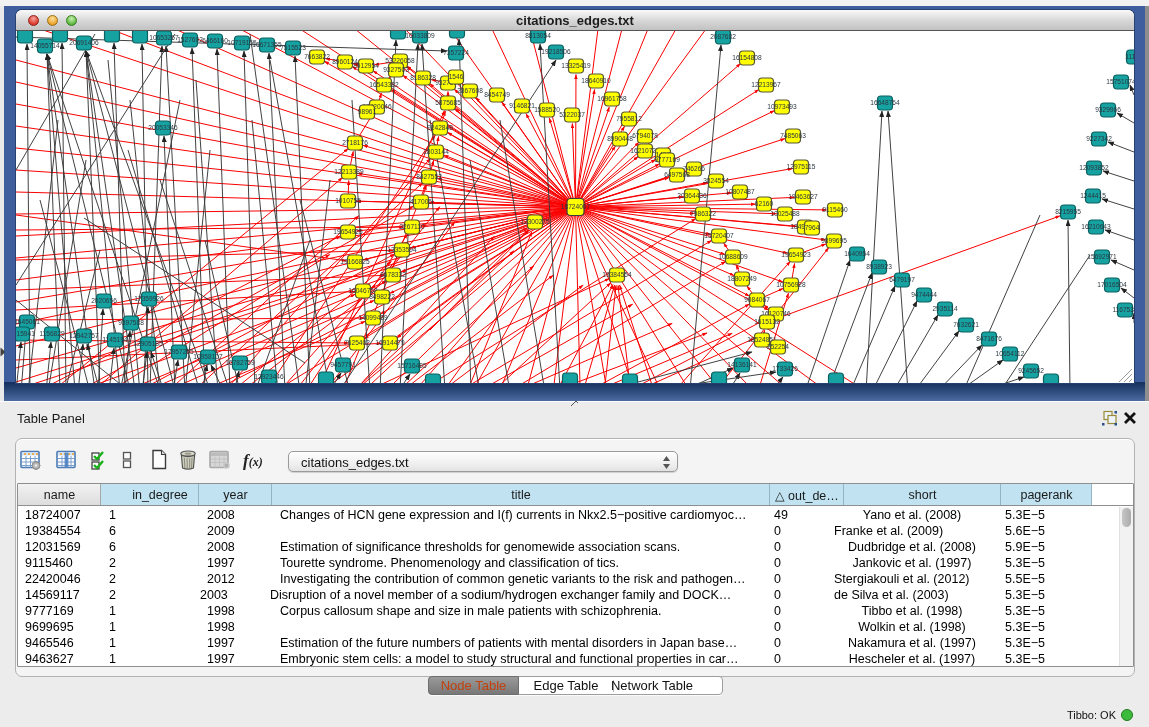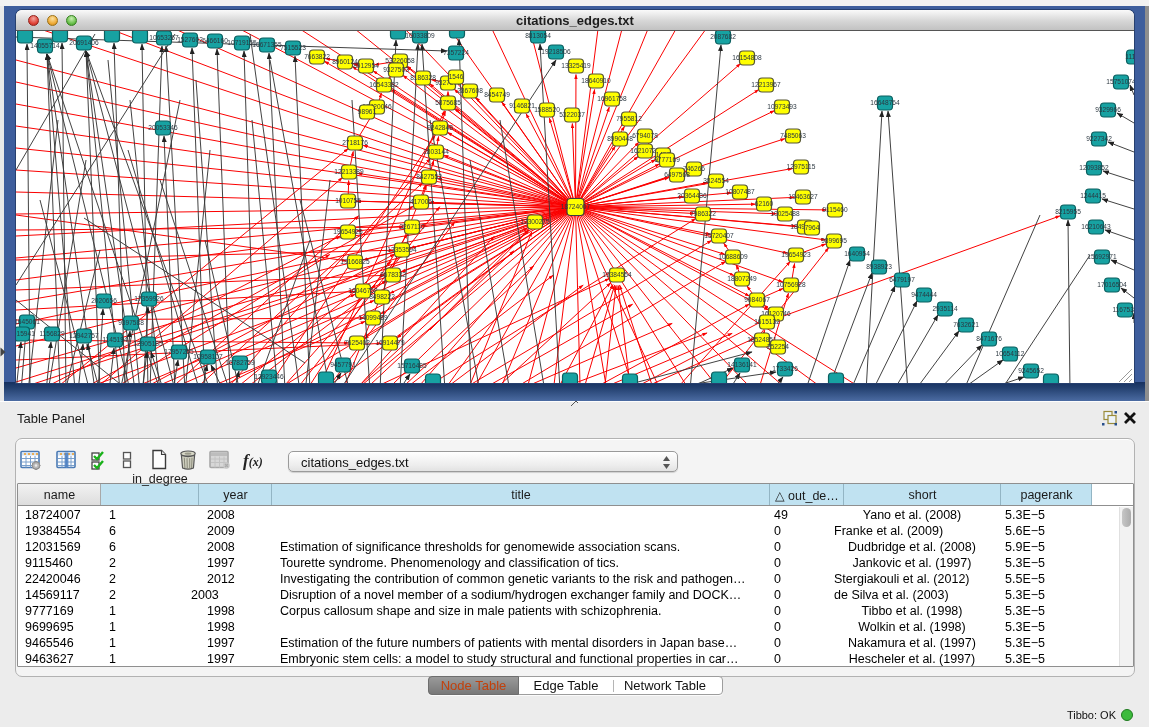--- a/index.html
+++ b/index.html
@@ -746,35 +746,36 @@
 
 <div class="abs hdr" style="left:18px;top:484px;width:83px;height:22px;background:linear-gradient(#f2f2f2,#dcdcdc);border-right:1px solid #a8a8a8"></div>
 <div class="abs hdr" style="left:101px;top:484px;width:98px;height:22px;background:#c0e2f1;border-right:1px solid #93b5c4"></div>
 <div class="abs hdr" style="left:199px;top:484px;width:73px;height:22px;background:#c0e2f1;border-right:1px solid #93b5c4"></div>
 <div class="abs hdr" style="left:272px;top:484px;width:498px;height:22px;background:#c0e2f1;border-right:1px solid #93b5c4"></div>
 <div class="abs hdr" style="left:770px;top:484px;width:74px;height:22px;background:#c0e2f1;border-right:1px solid #93b5c4"></div>
 <div class="abs hdr" style="left:844px;top:484px;width:157px;height:22px;background:#c0e2f1;border-right:1px solid #93b5c4"></div>
 <div class="abs hdr" style="left:1001px;top:484px;width:91px;height:22px;background:#c0e2f1;border-right:1px solid #93b5c4"></div>
 <div class="abs" style="left:18px;top:505px;width:1115px;height:1px;background:#8f8f8f"></div>
 <div class="abs htxt" style="left:18px;top:488px;width:83px">name</div>
-<div class="abs htxt" style="left:101px;top:472px;width:118px">in_degree</div>
+<div class="abs htxt" style="left:101px;top:488px;width:118px">in_degree</div>
 <div class="abs htxt" style="left:199px;top:488px;width:73px">year</div>
 <div class="abs htxt" style="left:272px;top:488px;width:498px">title</div>
 <div class="abs htxt" style="left:770px;top:488px;width:74px;text-align:left;padding-left:5px">△ out_de…</div>
 <div class="abs htxt" style="left:844px;top:488px;width:157px">short</div>
 <div class="abs htxt" style="left:1001px;top:488px;width:91px">pagerank</div>
 <style>
 .htxt{font-size:12.5px;color:#1a1a1a;text-align:center}
 .trow{position:absolute;left:17px;width:1100px;height:16px;font-size:12.5px;color:#000}
 .trow span{position:absolute;top:1px;white-space:nowrap}
 </style>
 <div class="trow" style="top:507px">
 <span style="left:8px">18724007</span>
     <span style="left:92px">1</span>
     <span style="left:190px">2008</span>
+    <span style="left:263px">Changes of HCN gene expression and I(f) currents in Nkx2.5−positive cardiomyoc…</span>
     <span style="left:757px">49</span>
     <span style="left:817px;width:156px;text-align:center">Yano et al. (2008)</span>
     <span style="left:988px">5.3E−5</span>
   </div>
 <div class="trow" style="top:523px">
 <span style="left:8px">19384554</span>
     <span style="left:92px">6</span>
     <span style="left:190px">2009</span>
     <span style="left:757px">0</span>
     <span style="left:817px;width:156px;text-align:left">Franke et al. (2009)</span>
@@ -803,22 +804,22 @@
     <span style="left:92px">2</span>
     <span style="left:190px">2012</span>
     <span style="left:263px">Investigating the contribution of common genetic variants to the risk and pathogen…</span>
     <span style="left:757px">0</span>
     <span style="left:817px;width:156px;text-align:left">Stergiakouli et al. (2012)</span>
     <span style="left:988px">5.5E−5</span>
   </div>
 <div class="trow" style="top:587px">
 <span style="left:8px">14569117</span>
     <span style="left:92px">2</span>
-    <span style="left:174px">2003</span>
-    <span style="left:263px">Disruption of a novel member of a sodium/hydrogen exchanger family and DOCK…</span>
+    <span style="left:183px">2003</span>
+    <span style="left:253px">Disruption of a novel member of a sodium/hydrogen exchanger family and DOCK…</span>
     <span style="left:757px">0</span>
     <span style="left:817px;width:156px;text-align:left">de Silva et al. (2003)</span>
     <span style="left:988px">5.3E−5</span>
   </div>
 <div class="trow" style="top:603px">
 <span style="left:8px">9777169</span>
     <span style="left:92px">1</span>
     <span style="left:190px">1998</span>
     <span style="left:263px">Corpus callosum shape and size in male patients with schizophrenia.</span>
     <span style="left:757px">0</span>
@@ -853,21 +854,21 @@
   </div>
 
 <div class="abs" style="left:1119px;top:507px;width:14px;height:159px;background:#f2f2f2;border-left:1px solid #e0e0e0"></div>
 <div class="abs" style="left:1121.5px;top:508px;width:9px;height:19px;background:linear-gradient(90deg,#c6c6c6,#ababab);border-radius:5px"></div>
 
 <div class="abs" style="left:428px;top:676px;width:295px;height:19px;border:1px solid #9d9d9d;border-radius:4px;background:#fff;box-shadow:0 1px 0 rgba(255,255,255,0.8)"></div>
 <div class="abs" style="left:428px;top:676px;width:91px;height:19px;border-radius:4px 0 0 4px;background:linear-gradient(#9a9a9a,#787878);border:1px solid #6e6e6e"></div>
 <div class="abs" style="left:428px;top:678px;width:91px;text-align:center;font-size:13px;color:#c2410c">Node Table</div>
 <div class="abs" style="left:519px;top:678px;width:94px;text-align:center;font-size:13px;color:#111">Edge Table</div>
 <div class="abs" style="left:613px;top:680px;width:1px;height:12px;background:#b5b5b5"></div>
-<div class="abs" style="left:610px;top:678px;width:110px;text-align:center;font-size:13px;color:#111">Network Table</div>
+<div class="abs" style="left:597px;top:678px;width:110px;text-align:center;font-size:13px;color:#111">Network Table</div>
 
 <div class="abs" style="left:1040px;top:709px;width:76px;text-align:right;font-size:11px;color:#111">Tibbo: OK</div>
 <div class="abs" style="left:1121px;top:709px;width:12px;height:12px;border-radius:50%;background:#3dbb3d;border:1px solid #1f7a1f"></div>
 
 <svg class="abs" style="left:570px;top:400px" width="12" height="7" viewBox="0 0 12 7">
     <path d="M1 6 L6 1 L8 3" stroke="#555" stroke-width="1" fill="none"></path>
   </svg>
 <svg class="abs" style="left:0px;top:347px" width="6" height="10" viewBox="0 0 6 10">
     <path d="M0.5 0.5 L5.5 5 L0.5 9.5 z" fill="#444"></path>
   </svg>

